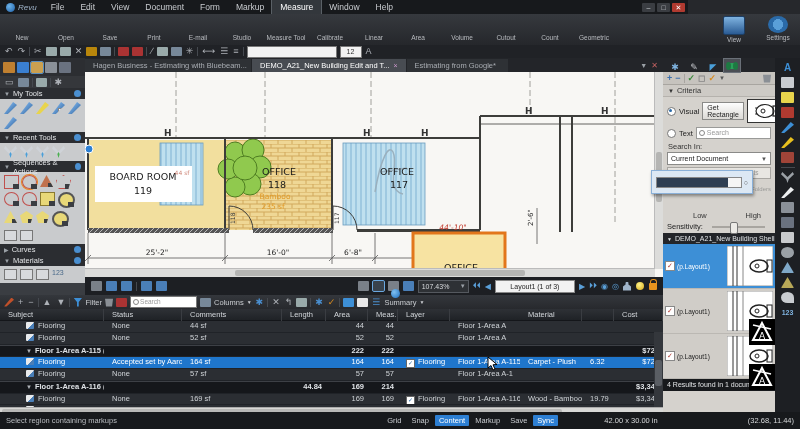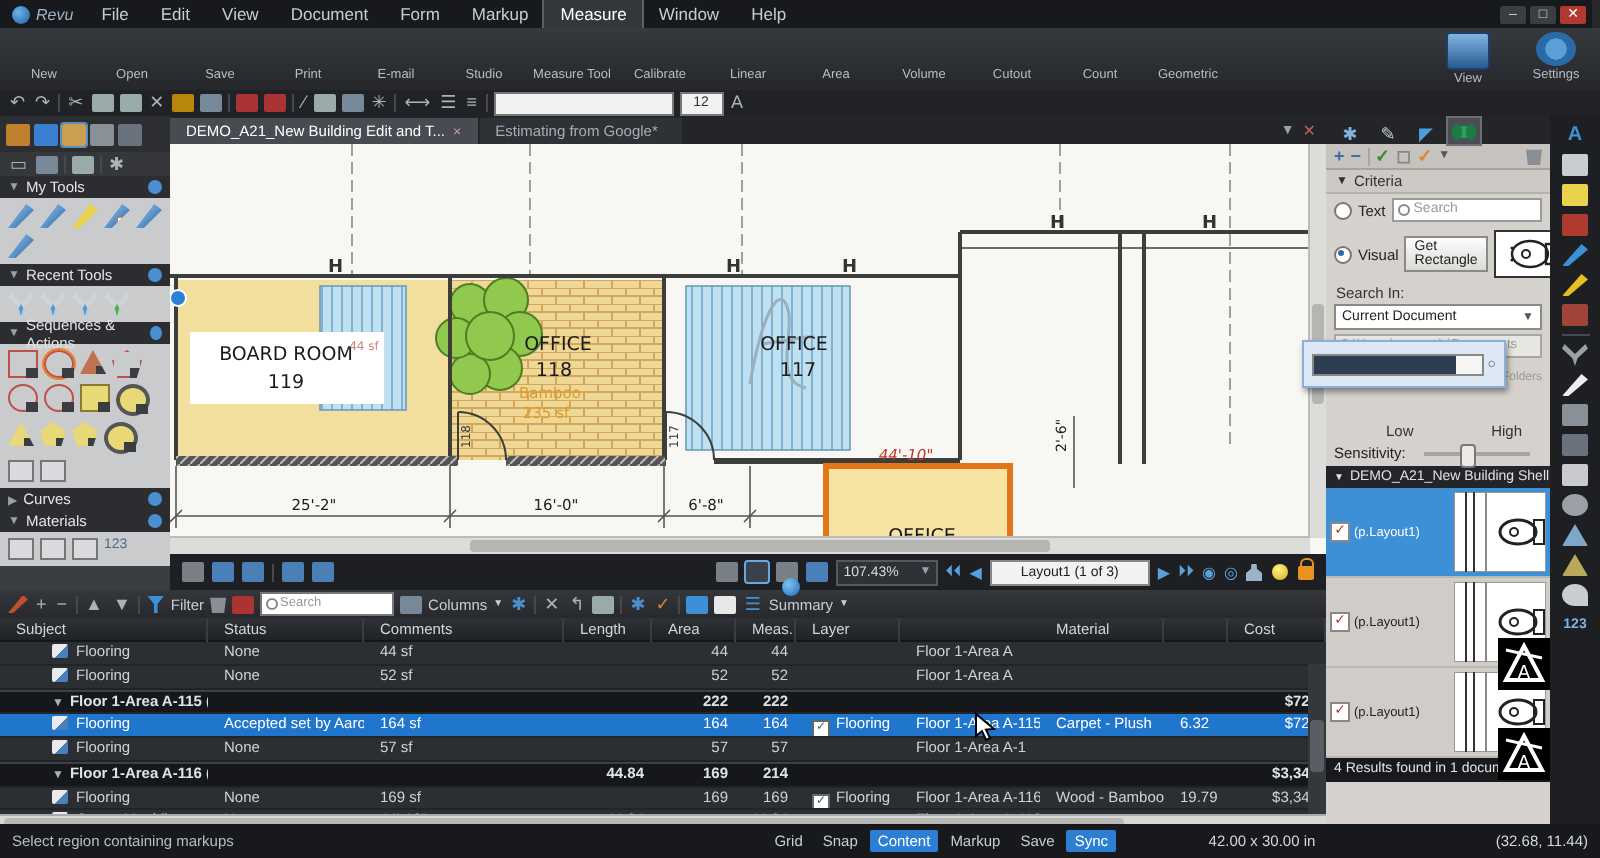--- a/index.html
+++ b/index.html
@@ -1,19 +1,19 @@
 <!DOCTYPE html>
 <html><head>
 <meta charset="utf-8">
 <style>
   html,body{margin:0;padding:0;background:#111;}
   .root{position:relative;width:800px;height:429px;background:#26282c;font-family:"Liberation Sans",sans-serif;
         font-size:9px;color:#d6d8da;overflow:hidden;user-select:none;}
   
-  .menubar{position:absolute;left:0;top:0;width:796px;height:14px;background:#17191c;display:flex;align-items:center;}
+  .menubar{position:absolute;left:0;top:0;width:688px;height:14px;background:#17191c;display:flex;align-items:center;}
   .applogo{display:flex;align-items:center;gap:3px;padding:0 6px;}
   .applogo .orb{width:9px;height:9px;border-radius:50%;background:radial-gradient(circle at 35% 35%,#6db3e8,#1d5fa8);}
   .applogo .rv{color:#9fb3c8;font-style:italic;font-size:8px;}
   .menu-item{padding:0 8px;height:14px;line-height:14px;color:#c9ccd0;font-size:8.5px;}
   .menu-item.active{background:#33373c;outline:1px solid #5a6066;color:#fff;}
   .winctl{margin-left:auto;display:flex;align-items:center;gap:2px;padding-right:3px;}
   .winbtn{width:13px;height:9px;background:#3a3d42;color:#cfd2d6;font-size:7px;line-height:9px;text-align:center;border-radius:1px;}
   .winbtn.close{background:#b03a30;color:#fff;}
   
   .maintoolbar{position:absolute;left:0;top:14px;width:800px;height:31px;background:linear-gradient(#36393e,#25272b);
@@ -371,20 +371,23 @@
       <div class="minidoc"></div>
       <div class="minidoc"></div>
       <div class="minidoc"></div>
       <span style="color:#4a6a8a;font-size:7px">123</span>
     </div>
   </div>
 
   <div class="doctabs">
     <div style="display:flex;align-items:flex-end;">
 
+    <div class="dtab">
+          <span>Hagen Business - Estimating with Bluebeam...</span><span class="x"></span>
+        </div>
         <div class="dtab active">
           <span>DEMO_A21_New Building Edit and T...</span><span class="x">×</span>
         </div>
         <div class="dtab">
           <span>Estimating from Google*</span><span class="x"></span>
         </div>
       </div>
     <div class="dtabs-right">
       <span style="color:#9aa0a6;font-size:7px">▼</span>
       <span style="color:#c06060;font-size:8px">✕</span>
@@ -574,36 +577,36 @@
       <span class="g" style="color:#888">◻</span>
       <span class="g" style="color:#d88a1e">✓</span>
       <span class="g" style="font-size:6px;color:#555">▼</span>
       <div class="trash"></div>
     </div>
     <div class="crit-hdr">
       <span style="font-size:6px">▼</span>
         <span>Criteria</span>
     </div>
     <div class="row">
-      <div class="radio"></div>
-      <span>Text</span>
-      <div class="sfield">Search</div>
-    </div>
-    <div class="row">
       <div class="radio sel"></div>
       <span>Visual</span>
       <div class="btn">Get Rectangle</div>
       <svg class="thumbprev" width="30" height="22" viewBox="0 0 30 22">
         <rect x="0" y="0" width="30" height="22" fill="#fff"></rect>
         <ellipse cx="17" cy="11" rx="9" ry="6.5" fill="none" stroke="#222" stroke-width="1.2"></ellipse>
         <circle cx="15" cy="11" r="2" fill="none" stroke="#222" stroke-width="1"></circle>
         <rect x="25" y="6" width="4" height="10" fill="none" stroke="#222" stroke-width="1.2"></rect>
         <circle cx="8" cy="8" r="0.8" fill="#222"></circle>
           <circle cx="8" cy="14" r="0.8" fill="#222"></circle>
       </svg>
+    </div>
+    <div class="row">
+      <div class="radio"></div>
+      <span>Text</span>
+      <div class="sfield">Search</div>
     </div>
     <div style="padding:1px 5px 0;color:#333">Search In:</div>
     <div class="selectbox">
       <span>Current Document</span>
         <span class="dd">▼</span>
     </div>
     <div class="pathbox">C:\Users\aacourdy\Documents</div>
     <div class="row" style="justify-content:space-between">
       <div class="btn">Search</div>
       <div class="chkrow">

